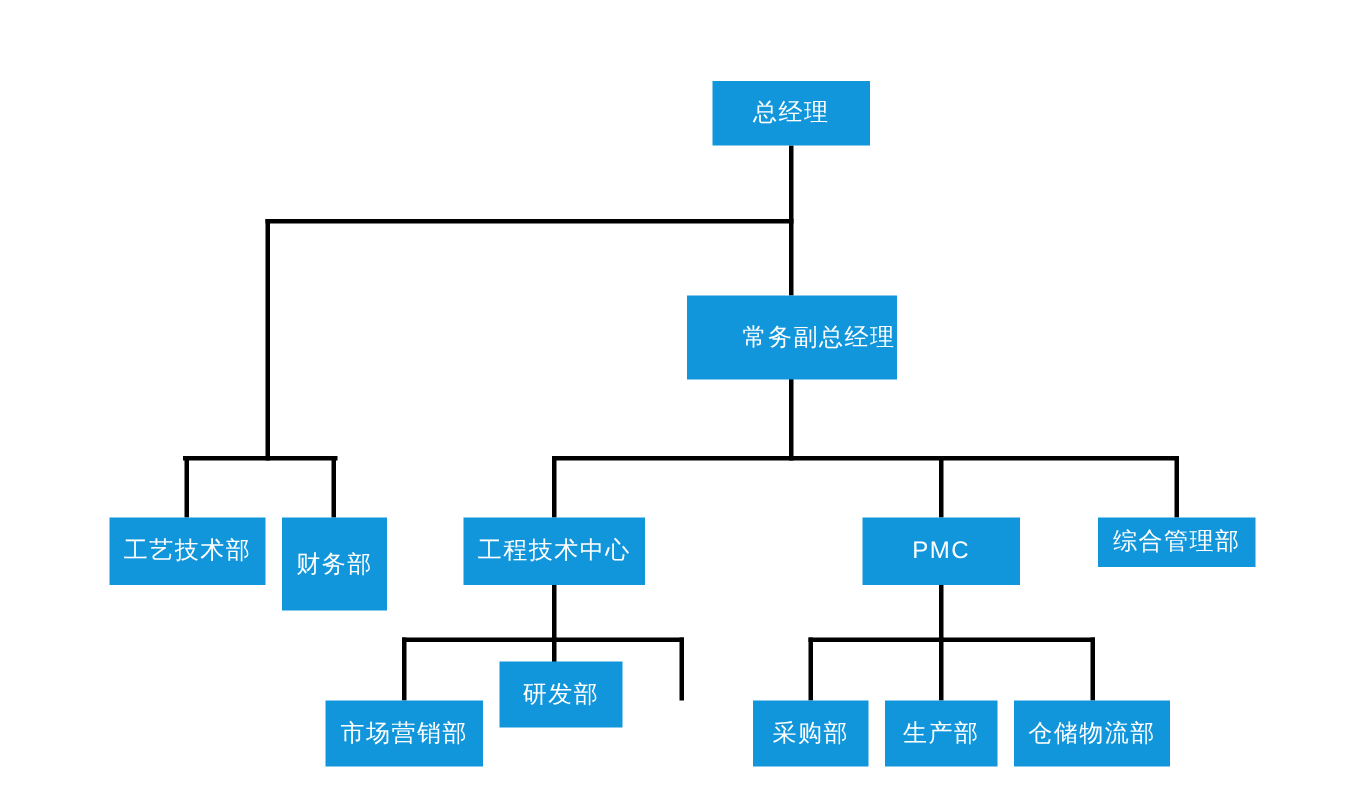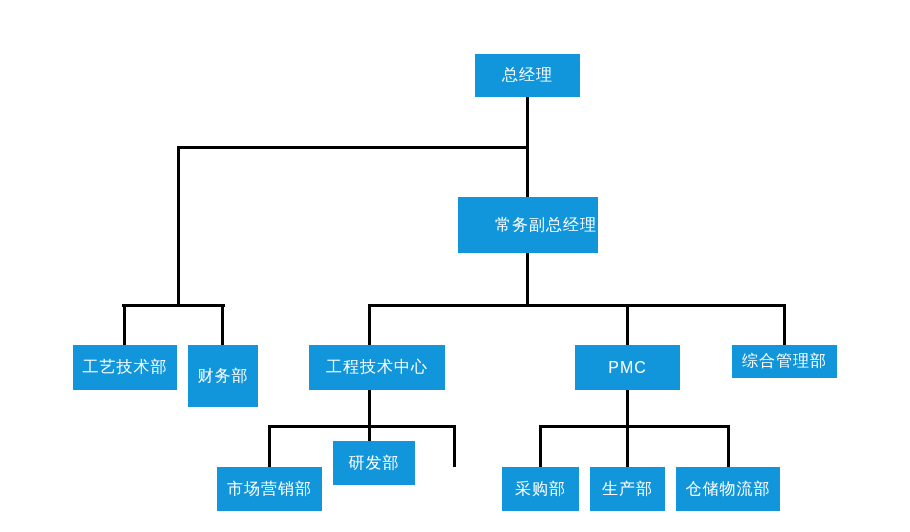--- a/index.html
+++ b/index.html
@@ -59,21 +59,21 @@
   <div class="line" style="left:626px; top:366px; width:3px;   height:36px;"></div>
   <div class="line" style="left:539px; top:401px; width:191px; height:3px;"></div>
   <div class="line" style="left:539px; top:401px; width:3px;   height:42px;"></div>
   <div class="line" style="left:626px; top:401px; width:3px;   height:42px;"></div>
   <div class="line" style="left:727px; top:401px; width:3px;   height:42px;"></div>
 
   <div class="node" style="left:475px; top:30px;  width:105px; height:43px;">总经理</div>
   <div class="node" style="left:458px; top:173px; width:140px; height:56px;padding-left:36px;">常务副总经理</div>
   <div class="node" style="left:73px;  top:321px; width:104px; height:45px;">工艺技术部</div>
   <div class="node" style="left:188px; top:321px; width:70px;  height:62px;">财务部</div>
-  <div class="node" style="left:309px; top:321px; width:136px; height:45px;">工程技术中心</div>
+  <div class="node" style="left:309px; top:321px; width:121px; height:45px;">工程技术中心</div>
   <div class="node" style="left:575px; top:321px; width:105px; height:45px;">PMC</div>
   <div class="node" style="left:732px; top:321px; width:105px; height:33px;">综合管理部</div>
   <div class="node" style="left:217px; top:443px; width:105px; height:44px;">市场营销部</div>
   <div class="node" style="left:333px; top:417px; width:82px;  height:44px;">研发部</div>
   <div class="node" style="left:502px; top:443px; width:77px;  height:44px;font-family:Liberation Mono, monospace;">采购部</div>
   <div class="node" style="left:590px; top:443px; width:75px;  height:44px;">生产部</div>
   <div class="node" style="left:676px; top:443px; width:104px; height:44px;">仓储物流部</div>
 
 </div>
 

